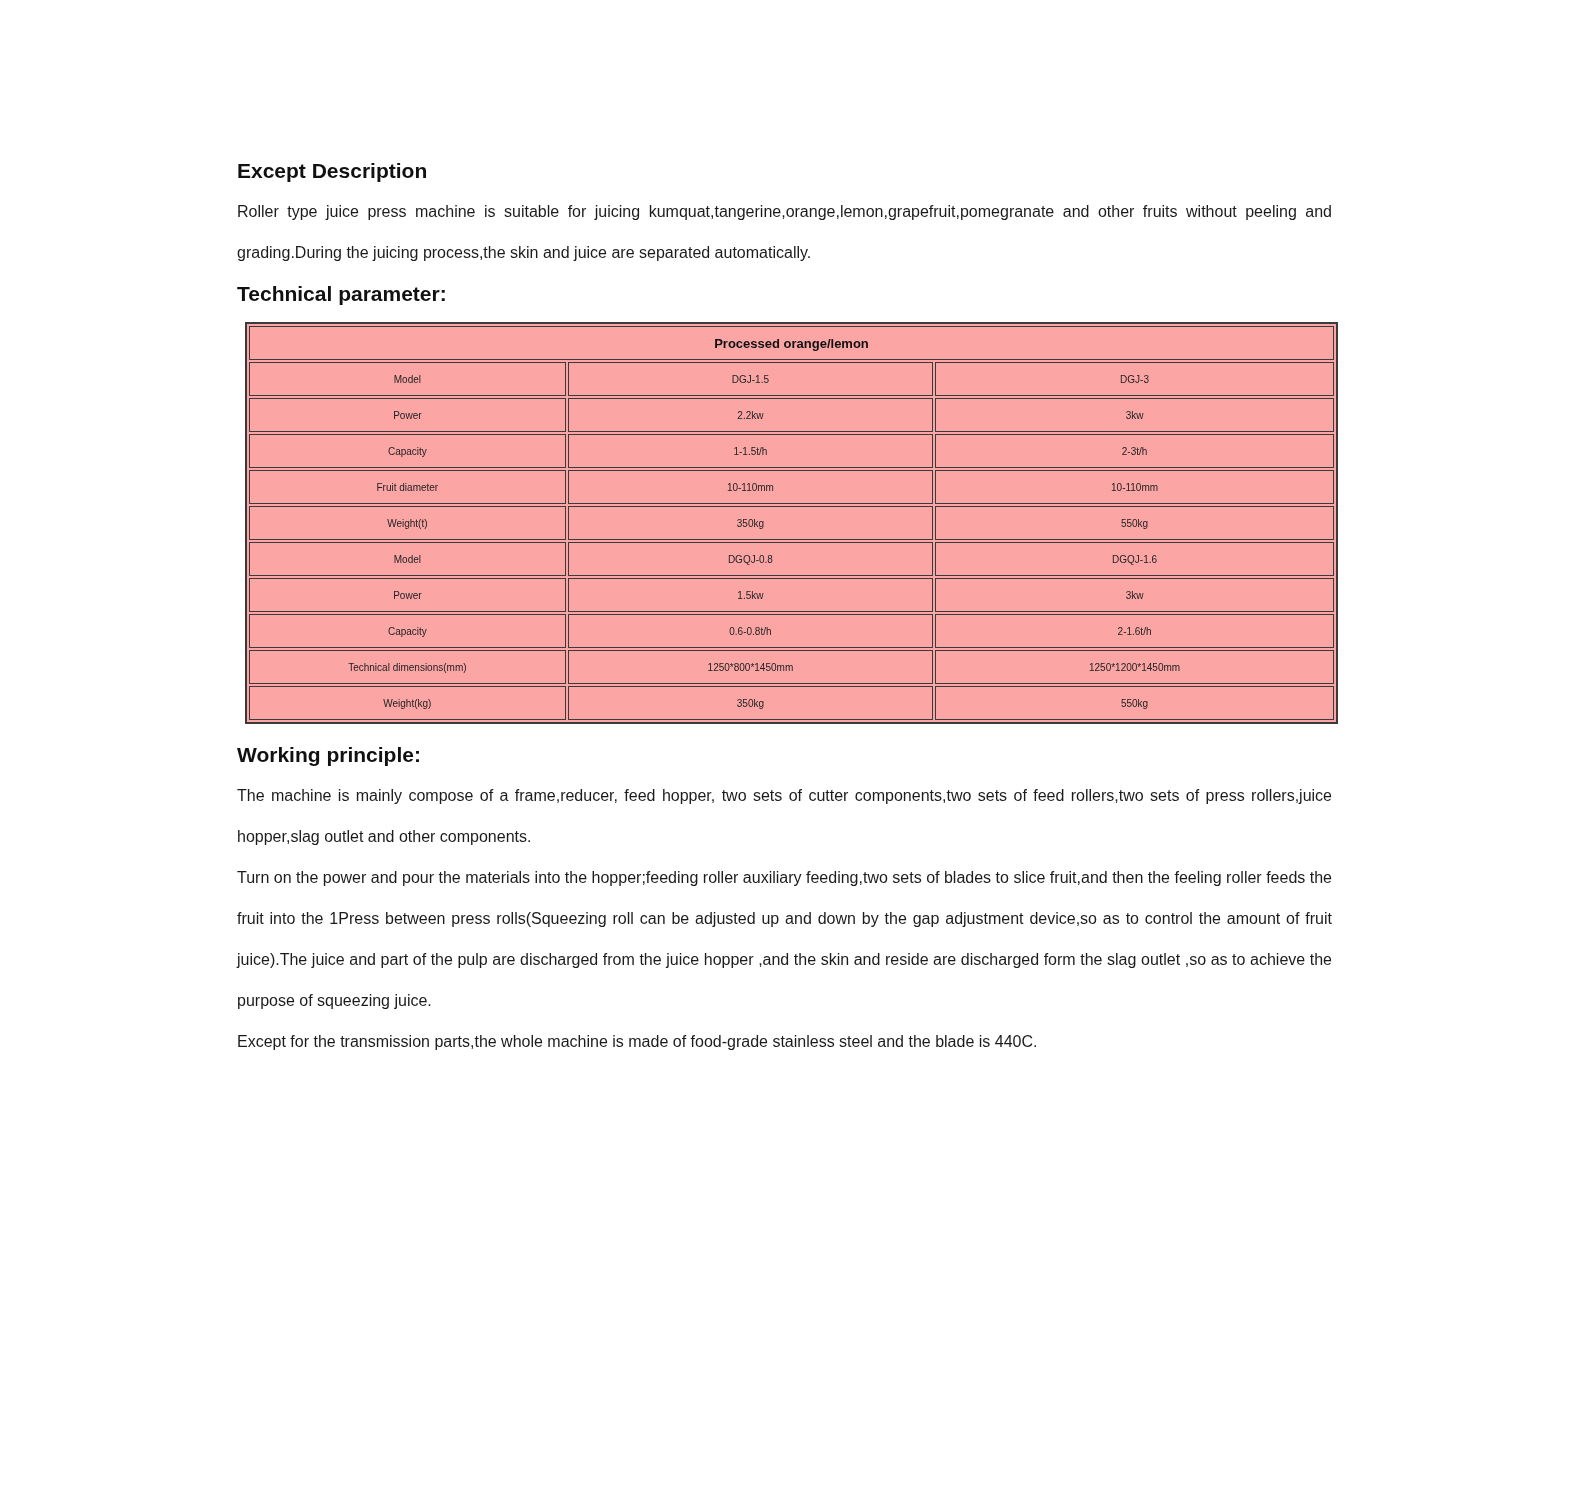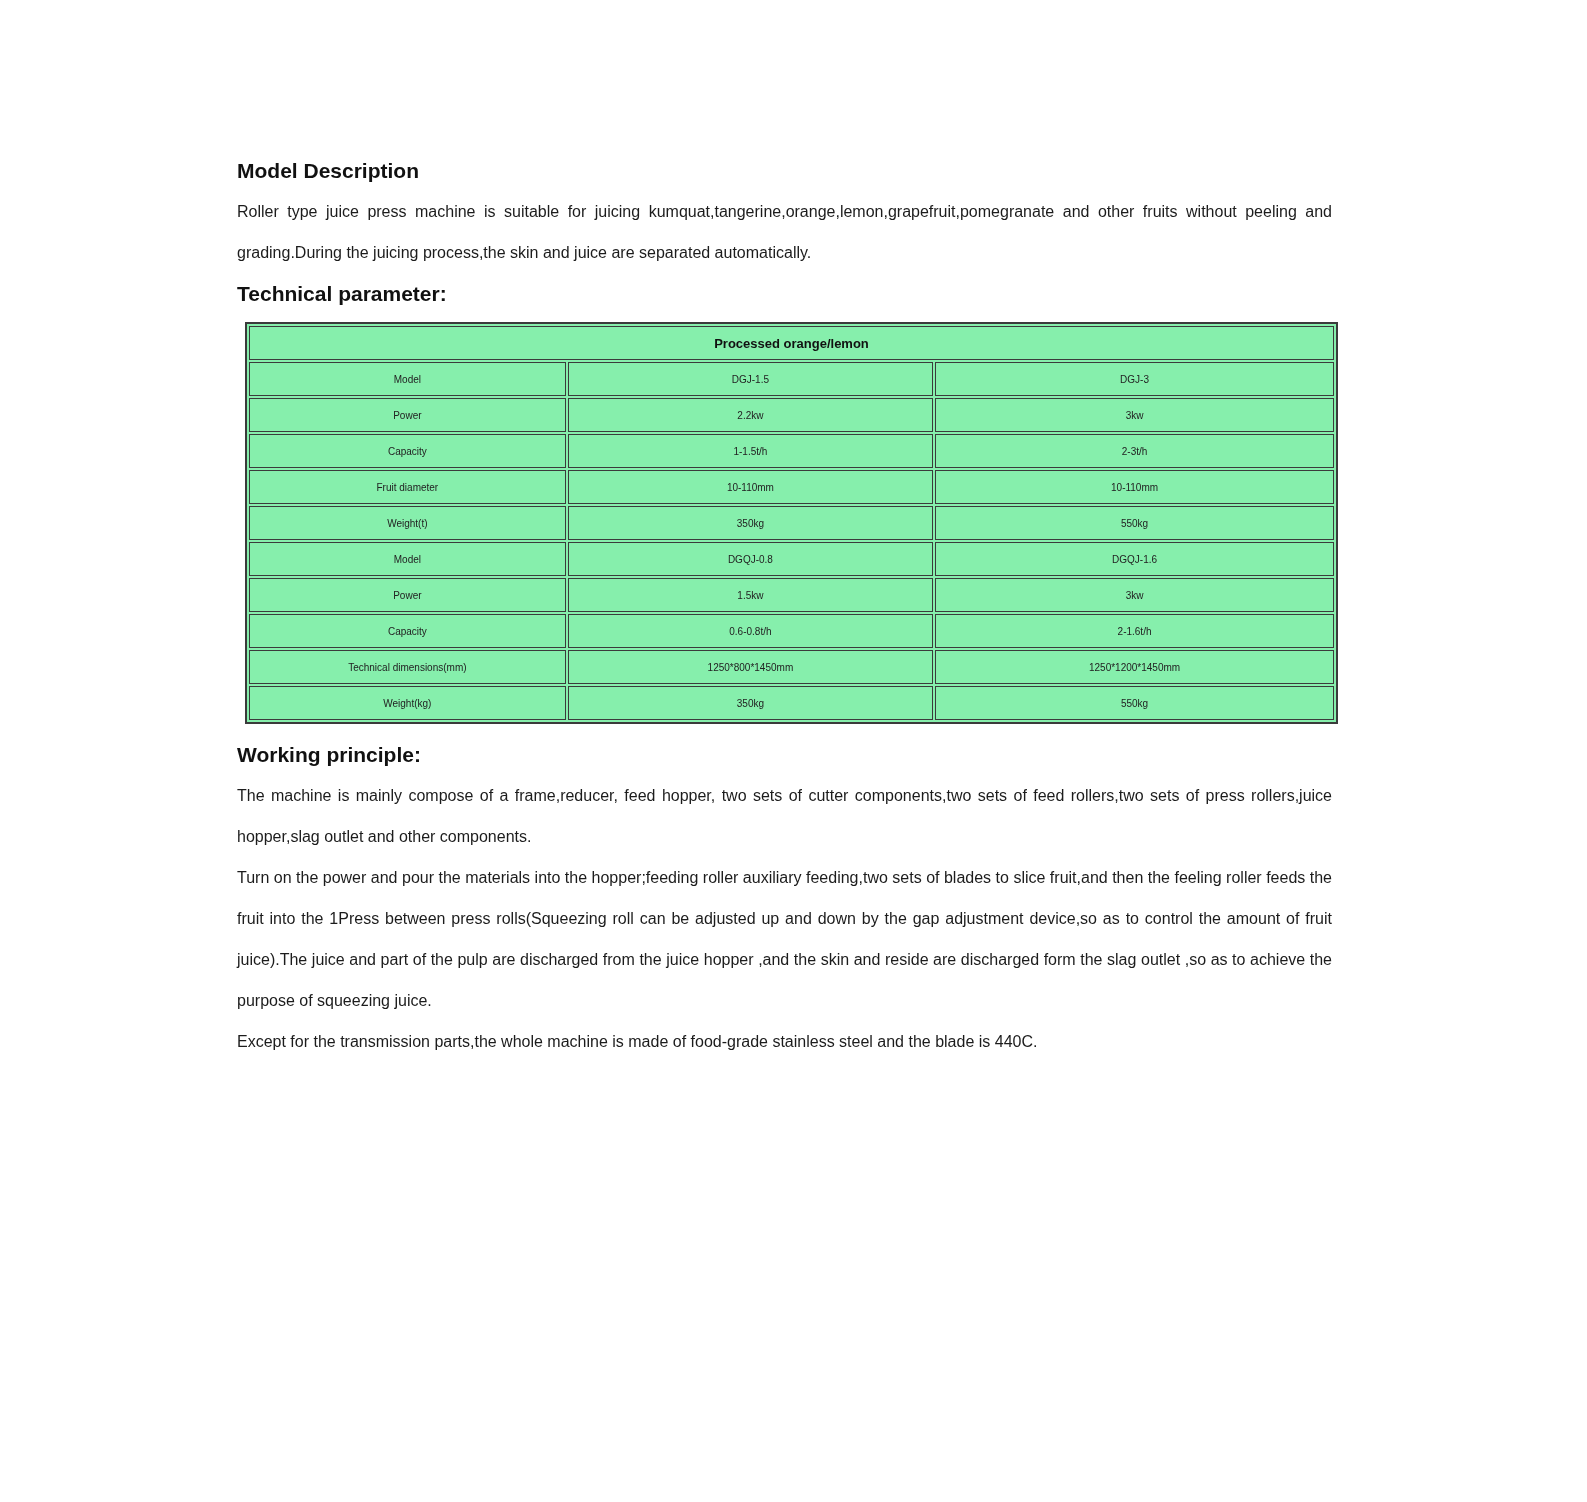--- a/index.html
+++ b/index.html
@@ -31,21 +31,21 @@
     margin: 0;
     font-size: 16px;
     line-height: 41px;
     text-align: justify;
     color: #1c1c1c;
   }
   table.spec-table {
     border-collapse: separate;
     border-spacing: 2px;
     border: 2px solid #3b3b3b;
-    background: #86efac;
+    background: #fca5a5;
     width: 1093px;
     margin: 8px 0 4px 8px;
     table-layout: fixed;
   }
   table.spec-table td {
     border: 1px solid #3b3b3b;
     height: 30px;
     padding: 1px 4px;
     font-size: 10px;
     text-align: center;
@@ -61,21 +61,21 @@
   }
   .wp-heading {
     margin-top: 10px;
   }
 </style>
 </head>
 <body>
 
 <div class="page">
 
-  <h2 class="heading">Model Description</h2>
+  <h2 class="heading">Except Description</h2>
 
   <p class="body-text">Roller type juice press machine is suitable for juicing kumquat,tangerine,orange,lemon,grapefruit,pomegranate and other fruits without peeling and grading.During the juicing process,the skin and juice are separated automatically.</p>
 
   <h2 class="heading">Technical parameter:</h2>
 
   <table class="spec-table">
     <colgroup>
       <col style="width: 29.3%">
       <col style="width: 33.8%">
       <col style="width: 36.9%">

